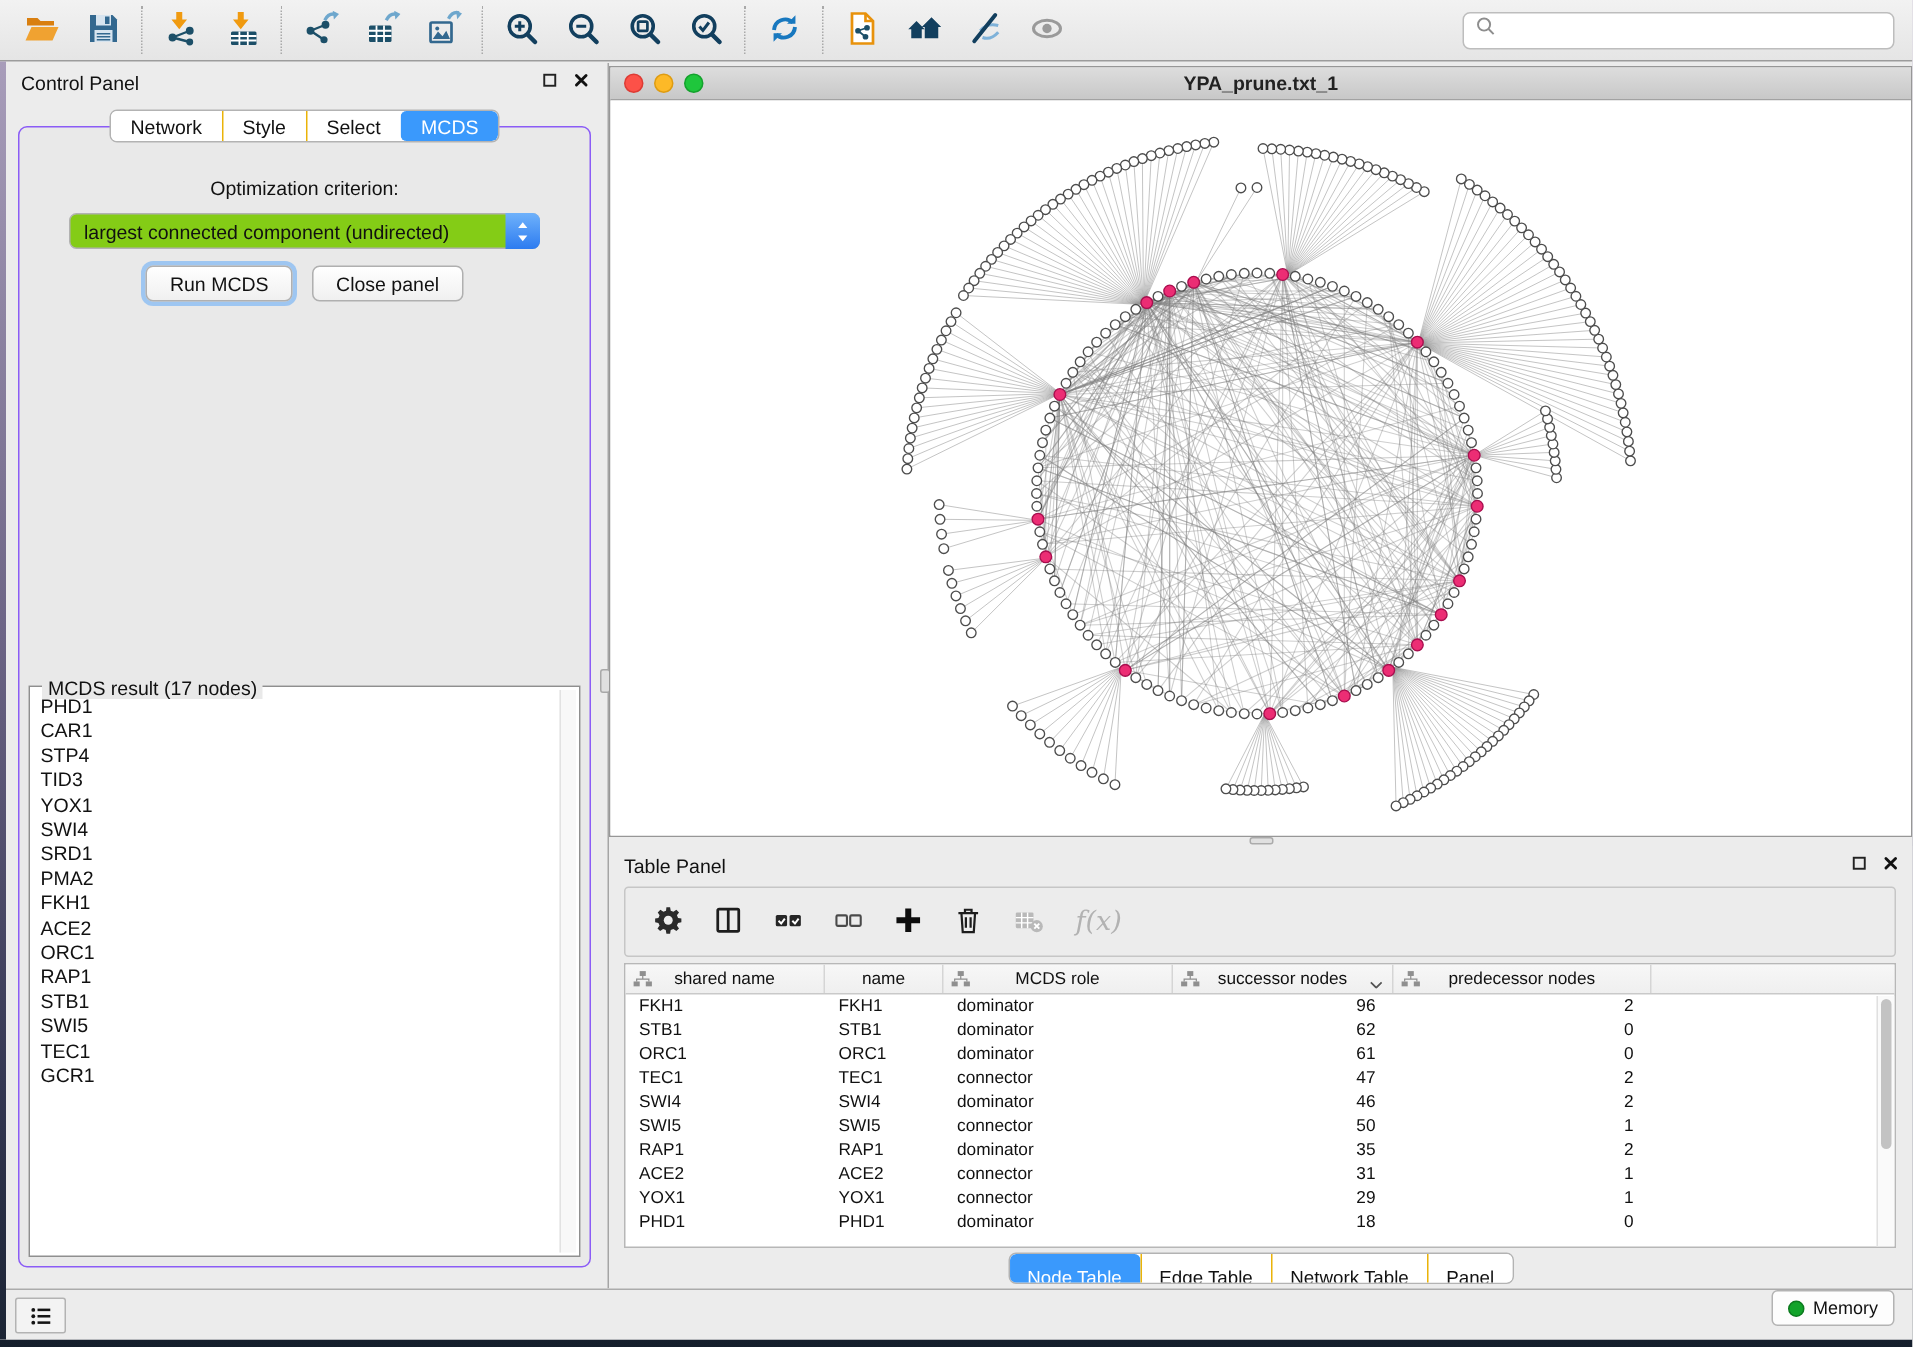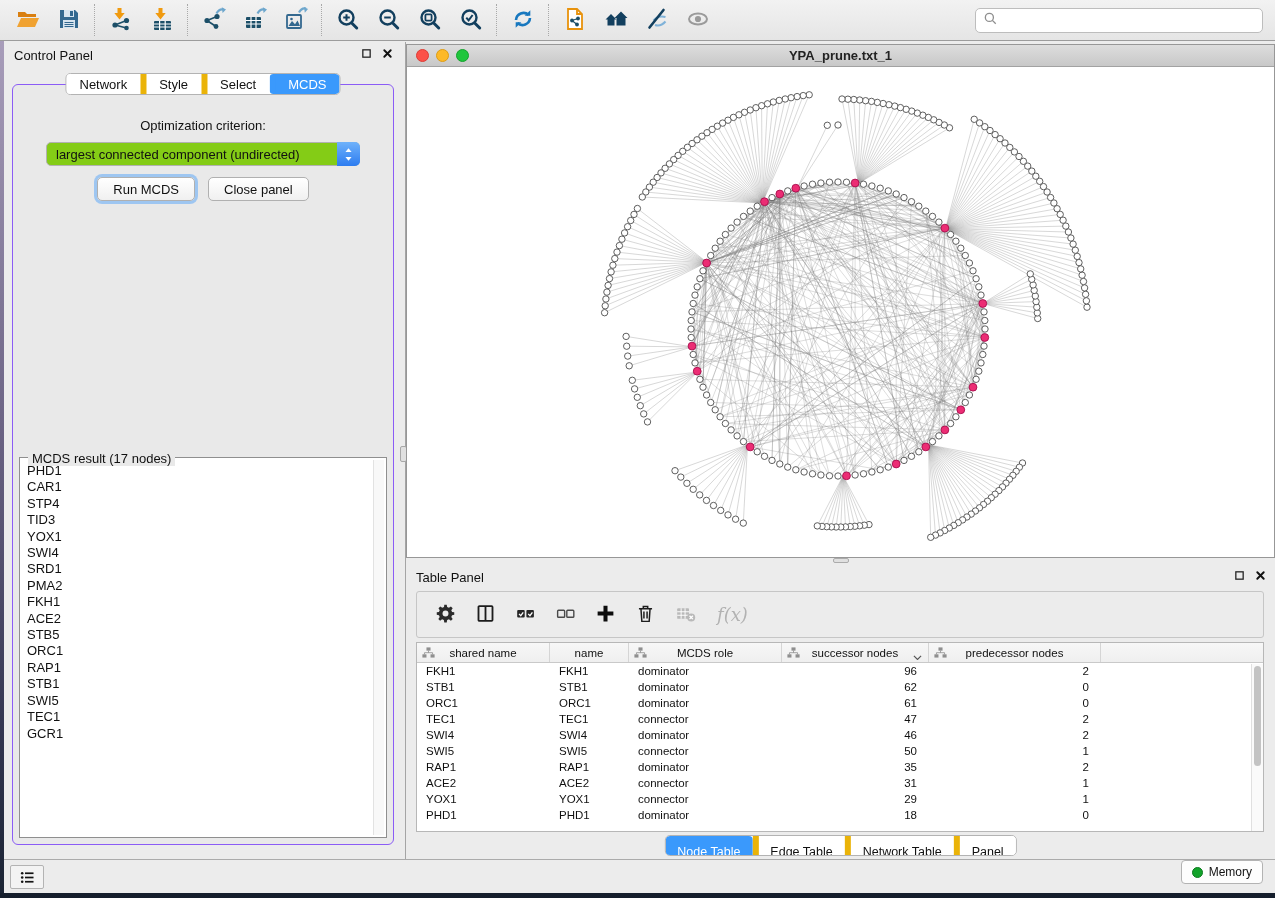--- a/index.html
+++ b/index.html
@@ -28,21 +28,21 @@
   .panel-header { position:relative; height:24px; }
   .panel-title { position:absolute; left:10px; top:6px; font-size:13px; color:#111; }
   .panel-controls { position:absolute; right:9px; top:6px; display:flex; gap:10px; align-items:center; }
   .panel-controls span { display:flex; cursor:default; }
   .panel-controls svg { width:11px; height:11px; }
 
   
   .control-panel { position:absolute; left:4px; top:0; width:398px; bottom:0; }
   .cp-tabs { position:absolute; top:31px; left:50%; transform:translateX(-50%); display:flex; z-index:3;
     height:22px; border:1px solid #b3b3b3; border-radius:5px; overflow:hidden; background:#fff; }
-  .seg-tab { padding:0 13px; font-size:13px; display:flex; align-items:center; background:#fff; border-left:6px solid #eab308; color:#111; }
+  .seg-tab { padding:0 13px; font-size:13px; display:flex; align-items:center; background:#fff; border-left:1px solid #eab308; color:#111; }
   .seg-tab:first-child { border-left:none; }
   .seg-tab.active { background:#3a99fc; color:#fff; border-left-color:#3a99fc; border-radius:4px; }
   .cp-inner { position:absolute; left:8px; right:8px; top:42px; bottom:14px; background:#e9e9e9;
     border:1px solid #8b5cf6; border-radius:6px; }
   .opt-label { margin-top:33px; text-align:center; font-size:13px; color:#111; }
   .cp-select { margin:9px auto 0; width:314px; height:24px; position:relative; border:1px solid #b2b2b2;
     border-radius:5px; background:#84cc16; display:flex; align-items:center; padding-left:9px; font-size:13px; color:#111; }
   .cp-select .cap { position:absolute; right:-1px; top:-1px; bottom:-1px; width:23px; border-radius:0 5px 5px 0;
     background:linear-gradient(#6fb2fb,#2d7cf0); display:flex; align-items:center; justify-content:center; }
   .cp-select .cap svg { width:9px; height:15px; }
@@ -315,21 +315,20 @@
                 <div>PHD1</div>
                 <div>CAR1</div>
                 <div>STP4</div>
                 <div>TID3</div>
                 <div>YOX1</div>
                 <div>SWI4</div>
                 <div>SRD1</div>
                 <div>PMA2</div>
                 <div>FKH1</div>
                 <div>ACE2</div>
-                <div>STB5</div>
                 <div>ORC1</div>
                 <div>RAP1</div>
                 <div>STB1</div>
                 <div>SWI5</div>
                 <div>TEC1</div>
                 <div>GCR1</div>
               </div>
             <div class="result-scroll"></div>
           </div>
         </div>

